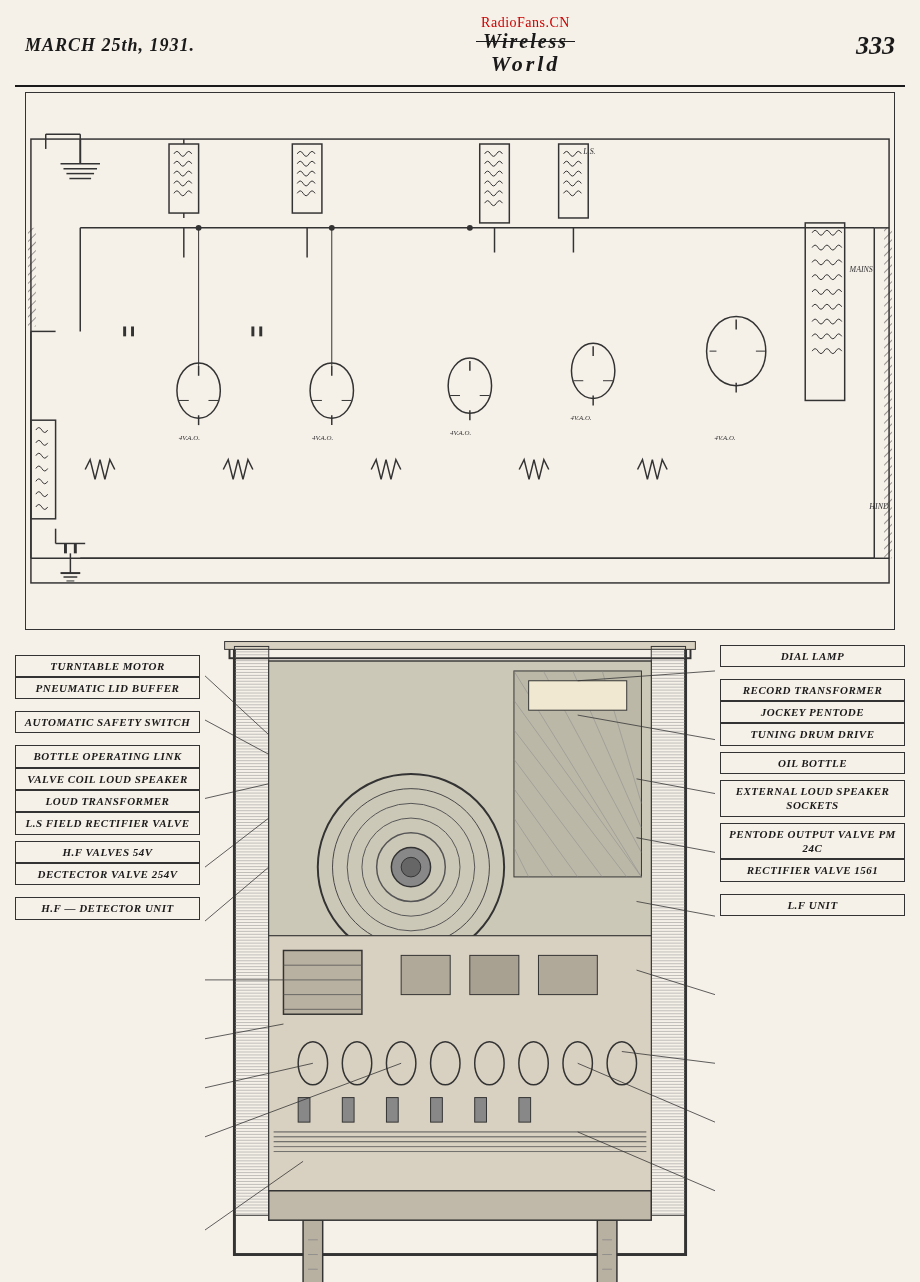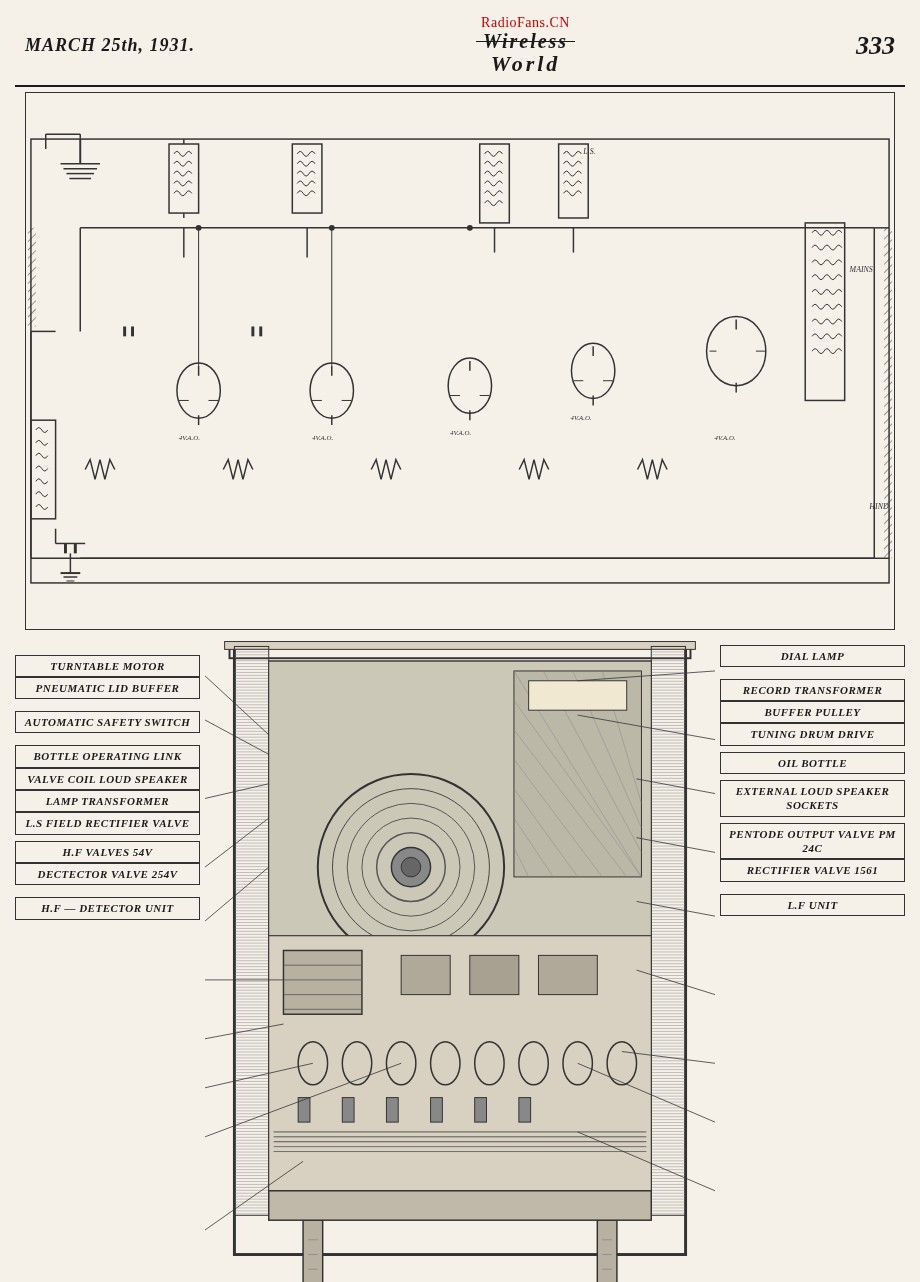--- a/index.html
+++ b/index.html
@@ -360,21 +360,21 @@
         <span>AUTOMATIC SAFETY SWITCH</span>
       </div>
       <div class="label-spacer"></div>
       <div class="label-box">
         <span>BOTTLE OPERATING LINK</span>
       </div>
       <div class="label-box">
         <span>VALVE COIL LOUD SPEAKER</span>
       </div>
       <div class="label-box">
-        <span>LAMP TRANSFORMER</span>
+        <span>LOUD TRANSFORMER</span>
       </div>
       <div class="label-box">
         <span>L.S FIELD RECTIFIER VALVE</span>
       </div>
       <div class="label-spacer-sm"></div>
       <div class="label-box">
         <span>H.F VALVES 54V</span>
       </div>
       <div class="label-box">
         <span>DECTECTOR VALVE 254V</span>
@@ -504,21 +504,21 @@
 
     <div class="right-labels">
       <div class="label-box">
         <span>DIAL LAMP</span>
       </div>
       <div class="label-spacer"></div>
       <div class="label-box">
         <span>RECORD TRANSFORMER</span>
       </div>
       <div class="label-box">
-        <span>BUFFER PULLEY</span>
+        <span>JOCKEY PENTODE</span>
       </div>
       <div class="label-box">
         <span>TUNING DRUM DRIVE</span>
       </div>
       <div class="label-spacer-sm"></div>
       <div class="label-box">
         <span>OIL BOTTLE</span>
       </div>
       <div class="label-spacer-sm"></div>
       <div class="label-box">

